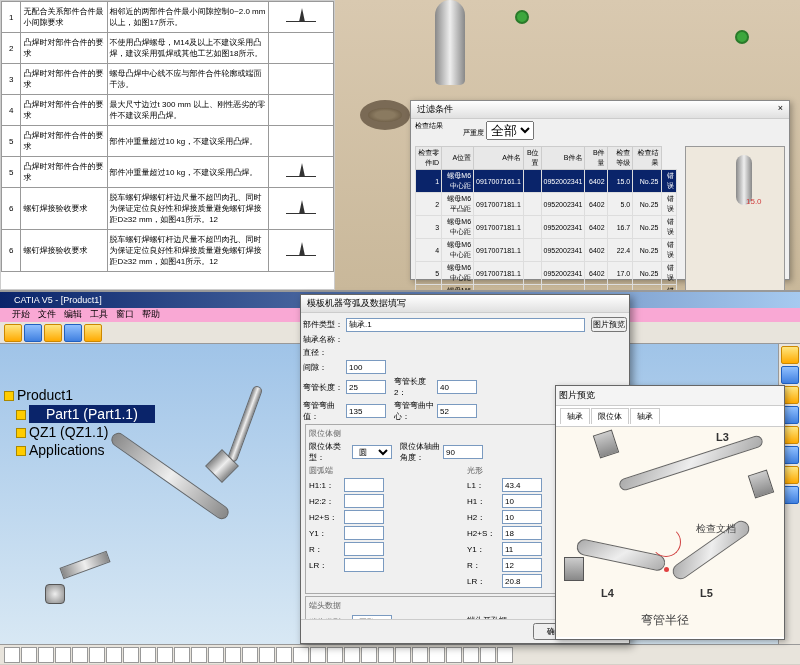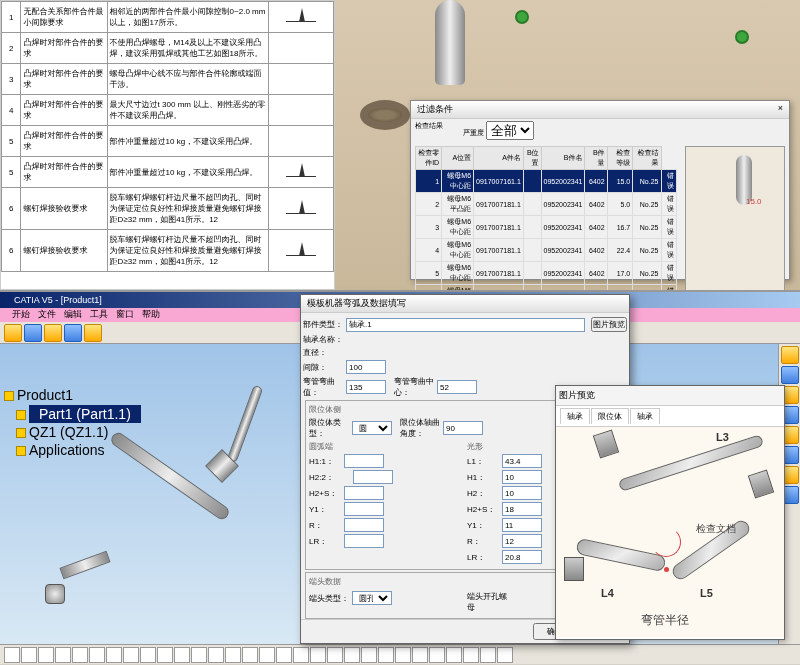--- a/index.html
+++ b/index.html
@@ -48,21 +48,21 @@
     .catia-titlebar { height: 16px; background: linear-gradient(90deg, #0a246a, #a6caf0); color: #fff; font-size: 9px; padding: 1px 14px; display: flex; align-items: center; }
     .catia-menubar { height: 14px; background: #f9a8d4; font-size: 9px; padding: 0 12px; }
     .catia-menubar span { margin-right: 8px; cursor: pointer; }
     .catia-toolbar { height: 22px; background: #e8e4dc; border-bottom: 1px solid #999; display: flex; align-items: center; padding: 0 4px; gap: 2px; }
     .tb-icon { width: 18px; height: 18px; background: linear-gradient(#ffe680, #ffaa00); border: 1px solid #cc8800; border-radius: 2px; }
     .tb-icon.blue { background: linear-gradient(#90c0ff, #4080e0); border-color: #2060c0; }
     .catia-workspace { position: relative; height: 300px; background: linear-gradient(180deg, #a0c4e8 0%, #d8e8f4 100%); }
     .spec-tree { position: absolute; top: 4px; left: 4px; font-size: 14px; color: #000; background: transparent; margin-top: 38px; }
     .spec-tree div { padding: 1px 0; }
     .tree-icon { display: inline-block; width: 10px; height: 10px; background: #ffcc00; border: 1px solid #aa8800; margin-right: 3px; vertical-align: middle; }
-    .spec-tree .selected { background: #0a246a; color: #fff; padding: 1px 10px; }
+    .spec-tree .selected { background: #0a246a; color: #fff; padding: 1px 17px; }
     
     
     .pipe-model { position: absolute; top: 40px; left: 40px; width: 280px; height: 240px; }
     .pipe-seg { position: absolute; background: linear-gradient(90deg, #888, #eee, #888); border: 1px solid #666; }
     .pipe-seg.s1 { top: 0; left: 200px; width: 10px; height: 80px; transform: rotate(20deg); border-radius: 5px; }
     .pipe-seg.s2 { top: 70px; left: 170px; width: 24px; height: 24px; transform: rotate(45deg); }
     .pipe-seg.s3 { top: 85px; left: 60px; width: 140px; height: 14px; transform: rotate(35deg); border-radius: 7px; }
     .pipe-seg.s4 { top: 175px; left: 20px; width: 50px; height: 12px; transform: rotate(-20deg); }
     .pipe-end { position: absolute; width: 20px; height: 20px; background: radial-gradient(#eee, #888); border: 1px solid #555; border-radius: 4px; }
     .pipe-end.e1 { top: 200px; left: 5px; }
@@ -428,20 +428,26 @@
       <label>轴承名称：</label>
     </div>
     <div class="param-row">
         <label>直径：</label>
       </div>
     <div class="param-row">
       <label>间隙：</label>
       <input class="input-short" value="100" style="">
     </div>
     <div class="param-row">
+      <label>弯管长度：</label>
+      <input class="half input-short" value="25" style="">
+      <label>弯管长度2：</label>
+      <input class="input-short" value="40" style="">
+    </div>
+    <div class="param-row">
       <label>弯管弯曲值：</label>
       <input class="half input-short" value="135" style="">
       <label>弯管弯曲中心：</label>
       <input class="input-short" value="52" style="">
     </div>
 
     <div class="param-section">
       <div class="param-section-title">限位体侧</div>
       <div class="param-row">
         <label>限位体类型：</label>
@@ -451,21 +457,21 @@
       </div>
       <div class="param-cols">
         <div class="param-col">
           <div class="param-section-title">圆弧端</div>
           <div id="round-fields">
               <div class="param-row">
                 <label style="width:35px;">H1:1：</label>
                 <input class="input-short" value="" style="">
               </div>
               <div class="param-row">
-                <label style="width:44px;">H2:2：</label>
+                <label style="width:35px;">H2:2：</label>
                 <input class="input-short" value="" style="">
               </div>
               <div class="param-row">
                 <label style="width:35px;">H2+S：</label>
                 <input class="input-short" value="" style="">
               </div>
               <div class="param-row">
                 <label style="width:35px;">Y1：</label>
                 <input class="input-short" value="" style="">
               </div>

